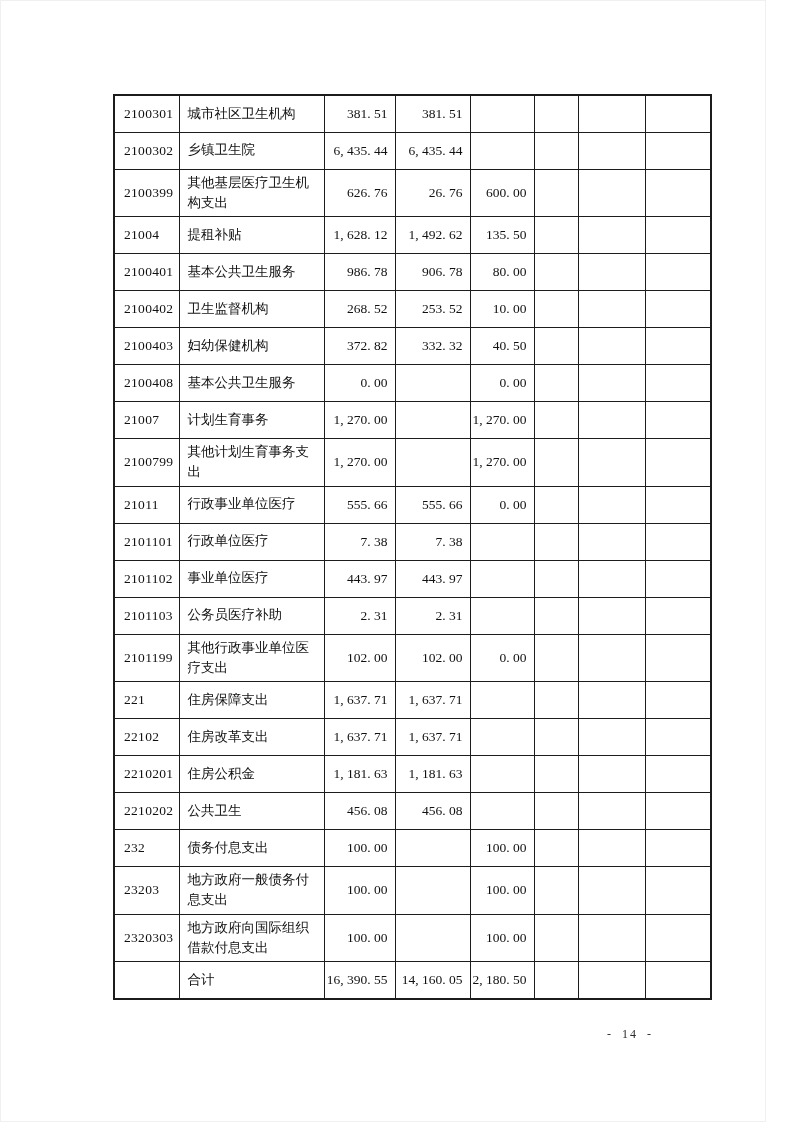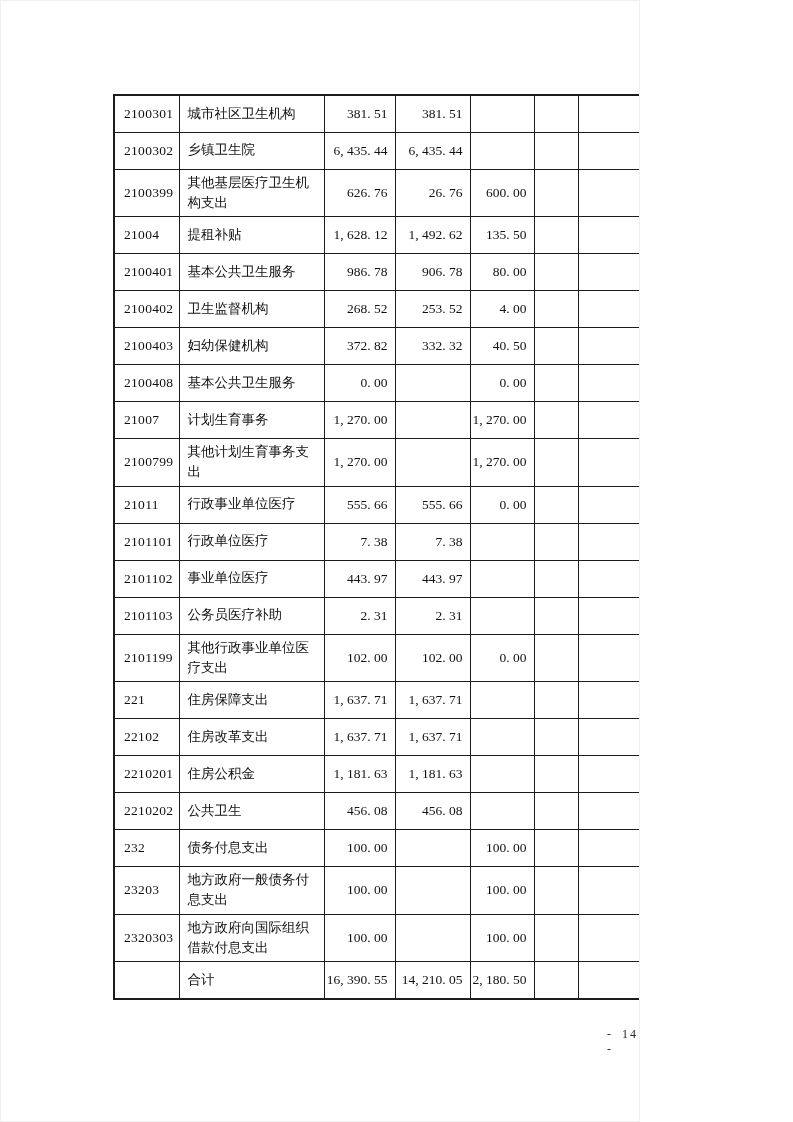--- a/index.html
+++ b/index.html
@@ -2,21 +2,21 @@
 <html><head>
 <meta charset="utf-8">
 <style>
   html, body {
     margin: 0;
     padding: 0;
     background: #ffffff;
   }
   .page {
     position: relative;
-    width: 640px;
+    width: 766px;
     height: 1122px;
     background: #ffffff;
     font-family: "Liberation Serif", "DejaVu Serif", serif;
     color: #111111;
     overflow: hidden;
     box-sizing: border-box;
     border: 1px solid #f0f0f0;
   }
   table.budget {
     position: absolute;
@@ -127,21 +127,21 @@
       <td class="cell-num">80. 00</td>
       <td class="cell-empty"></td>
       <td class="cell-empty"></td>
       <td class="cell-empty"></td>
     </tr>
         <tr>
       <td class="cell-code">2100402</td>
       <td class="cell-name">卫生监督机构</td>
       <td class="cell-num">268. 52</td>
       <td class="cell-num">253. 52</td>
-      <td class="cell-num">4. 00</td>
+      <td class="cell-num">10. 00</td>
       <td class="cell-empty"></td>
       <td class="cell-empty"></td>
       <td class="cell-empty"></td>
     </tr>
         <tr>
       <td class="cell-code">2100403</td>
       <td class="cell-name">妇幼保健机构</td>
       <td class="cell-num">372. 82</td>
       <td class="cell-num">332. 32</td>
       <td class="cell-num">40. 50</td>
@@ -296,21 +296,21 @@
       <td class="cell-num"></td>
       <td class="cell-num">100. 00</td>
       <td class="cell-empty"></td>
       <td class="cell-empty"></td>
       <td class="cell-empty"></td>
     </tr>
         <tr>
       <td class="cell-code"></td>
       <td class="cell-name">合计</td>
       <td class="cell-num">16, 390. 55</td>
-      <td class="cell-num">14, 210. 05</td>
+      <td class="cell-num">14, 160. 05</td>
       <td class="cell-num">2, 180. 50</td>
       <td class="cell-empty"></td>
       <td class="cell-empty"></td>
       <td class="cell-empty"></td>
     </tr>
       </tbody>
   </table>
 
   <div class="page-number">- 14 -</div>
 

